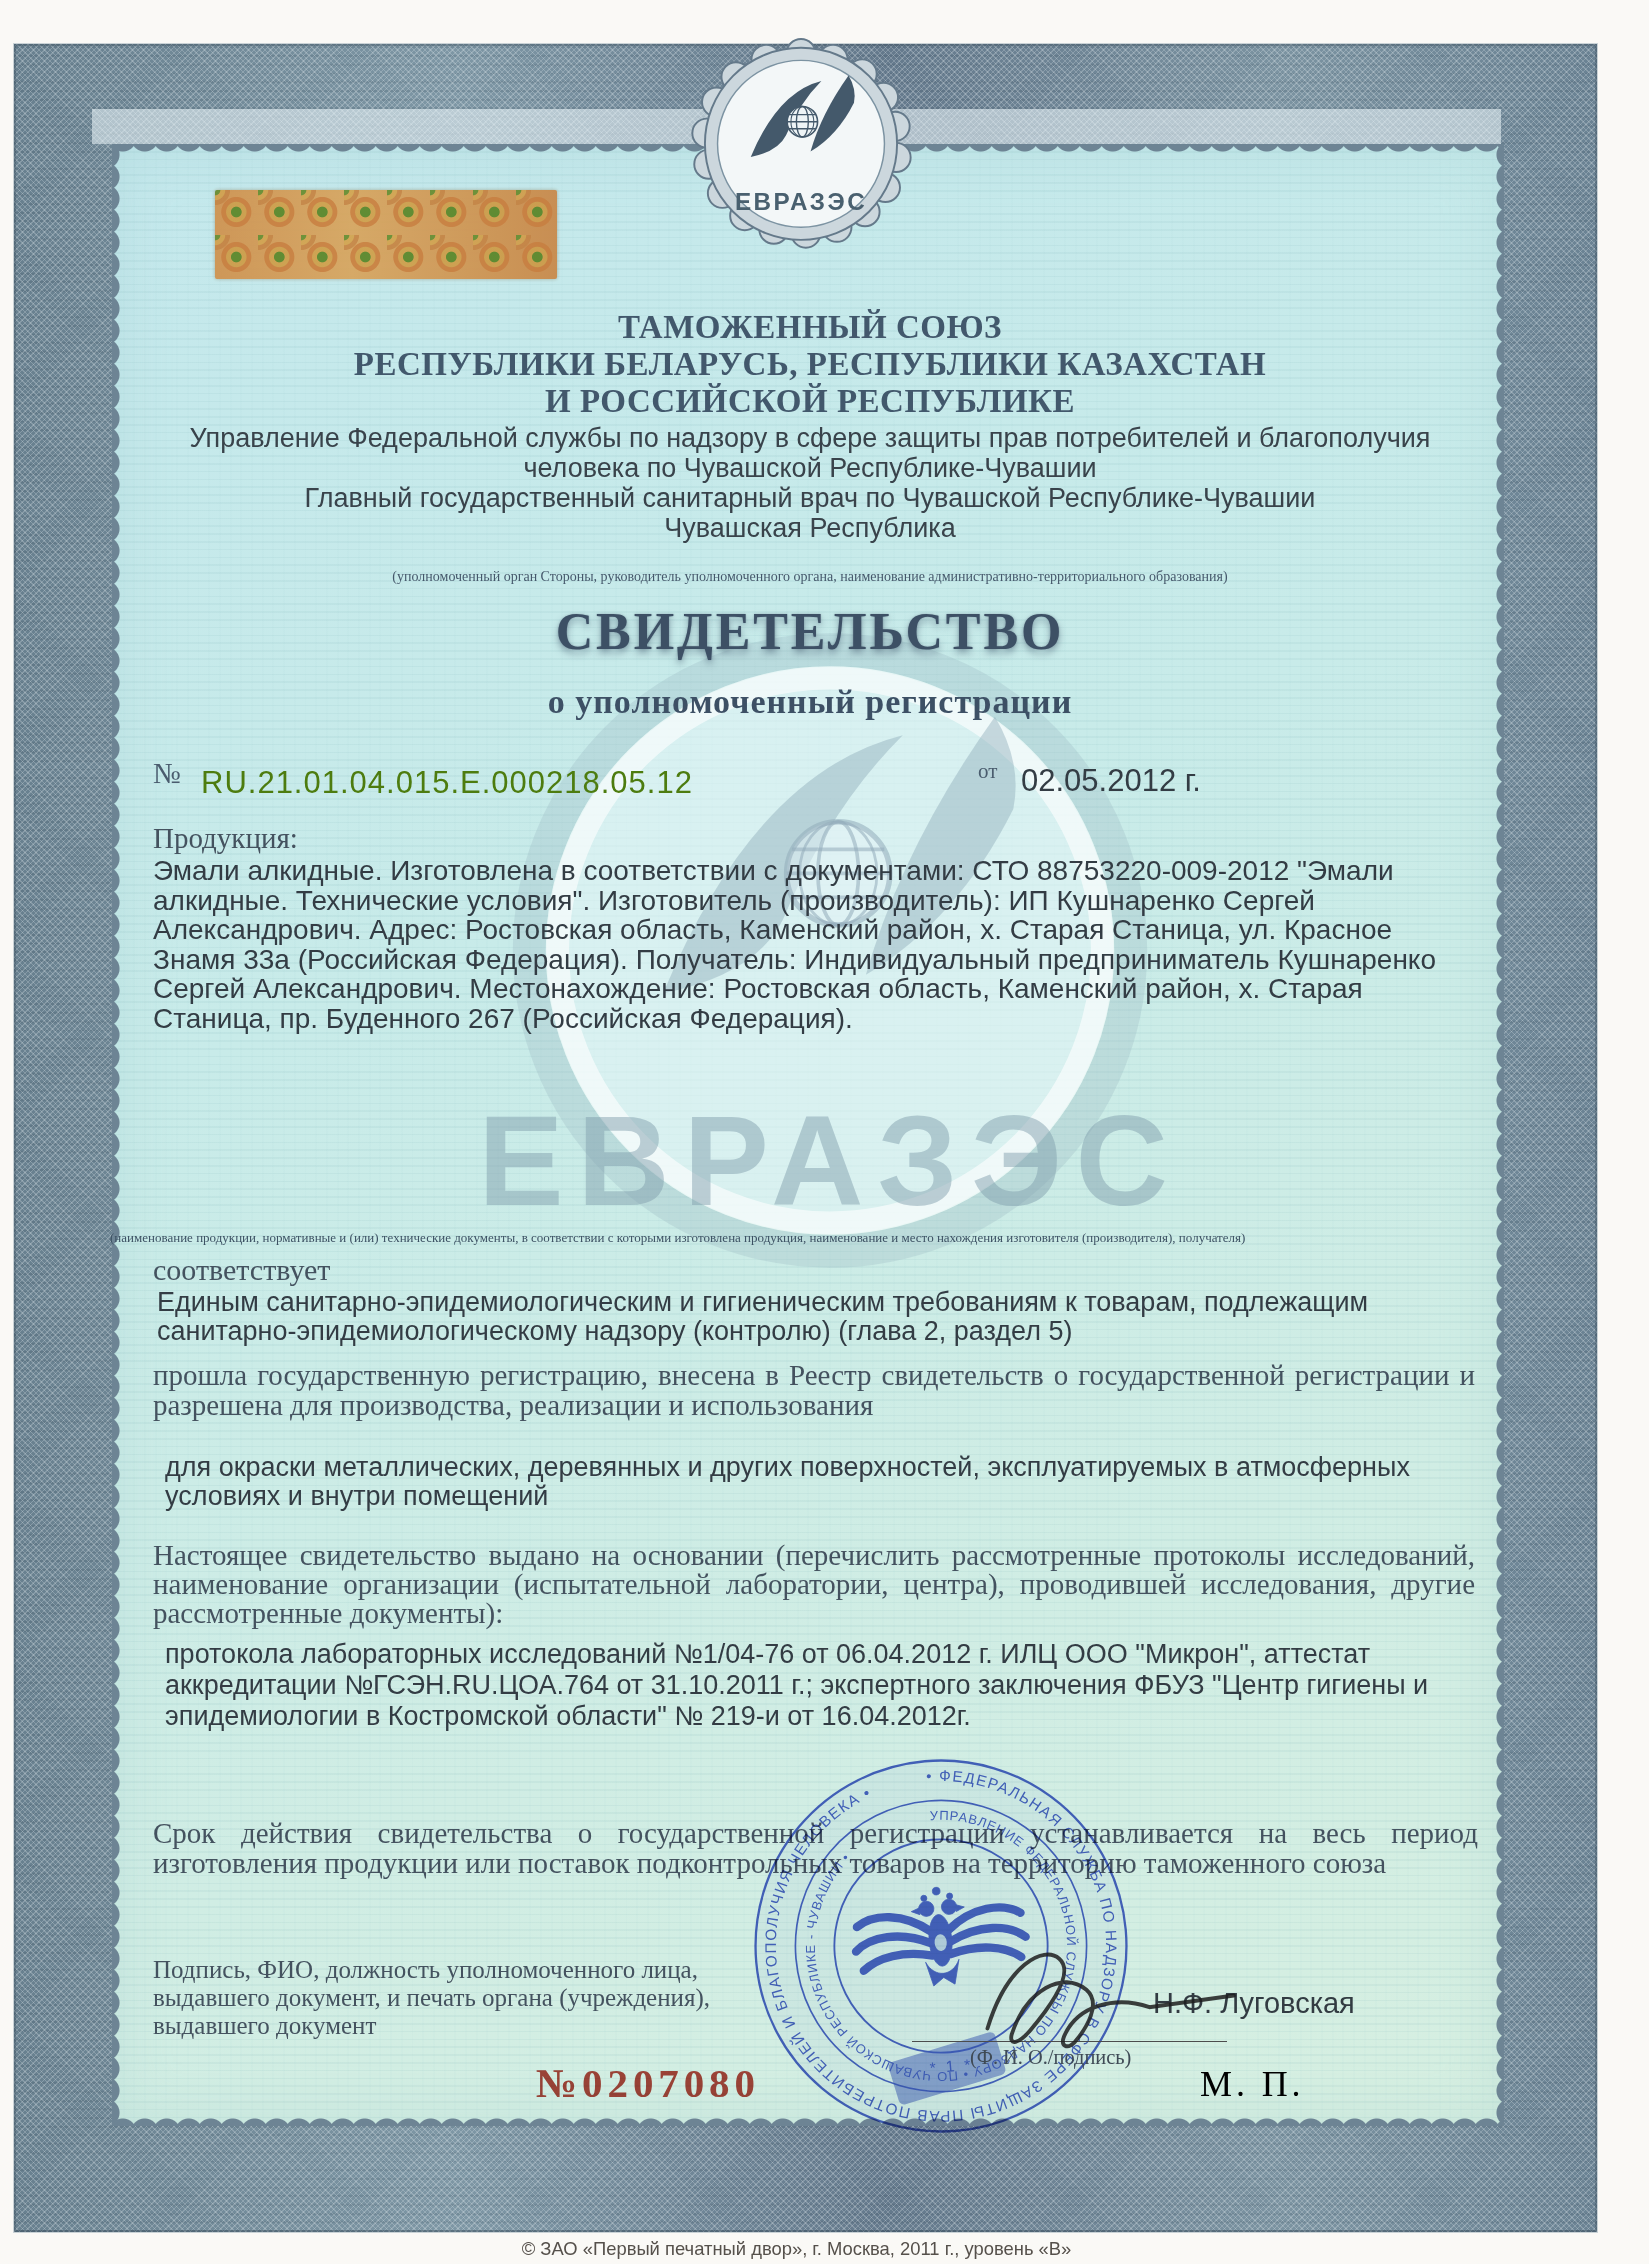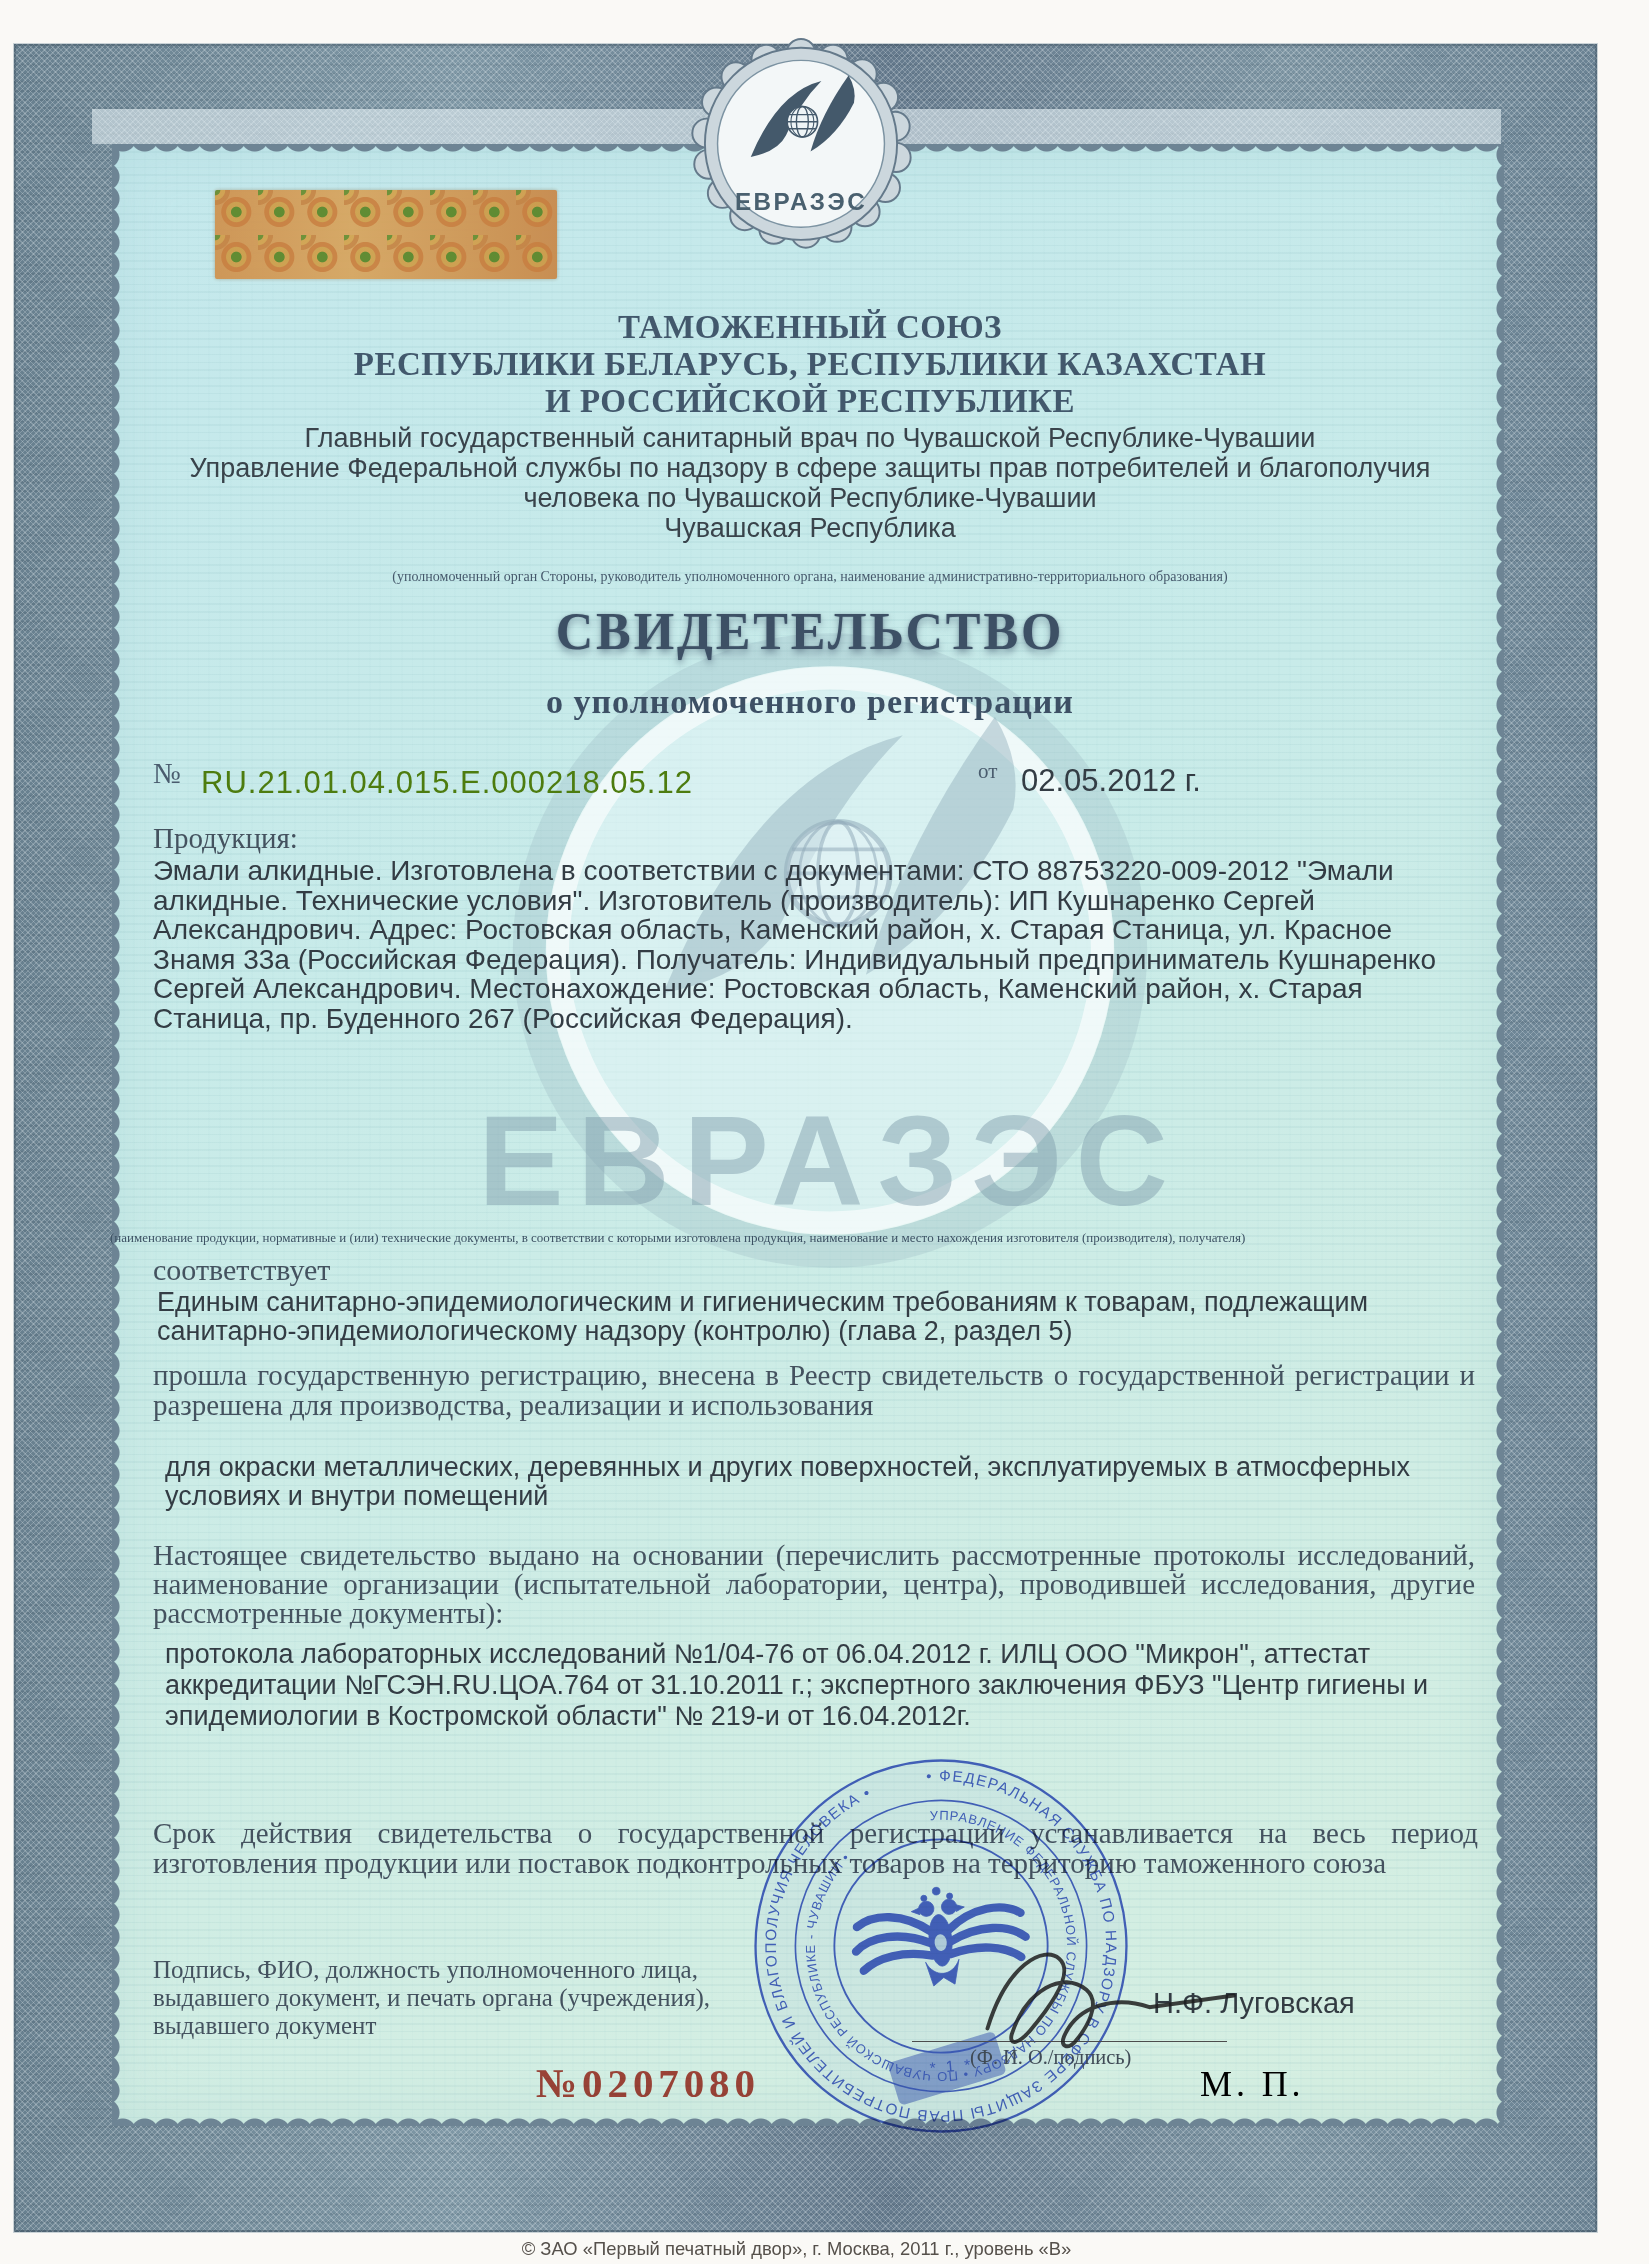--- a/index.html
+++ b/index.html
@@ -179,28 +179,28 @@
   </g>
   <text x="135" y="182" text-anchor="middle" font-family="Liberation Sans, sans-serif" font-weight="bold" font-size="25" letter-spacing="2.5" fill="#49606f">ЕВРАЗЭС</text>
 </svg>
 
 <div class="abs txt hdr serif">
   <div>ТАМОЖЕННЫЙ СОЮЗ</div>
   <div>РЕСПУБЛИКИ БЕЛАРУСЬ, РЕСПУБЛИКИ КАЗАХСТАН</div>
   <div>И РОССИЙСКОЙ РЕСПУБЛИКЕ</div>
 </div>
 <div class="abs txt auth sans">
+  <div>Управление Федеральной службы по надзору в сфере защиты прав потребителей и благополучия человека по Чувашской Республике-Чувашии</div>
   <div>Главный государственный санитарный врач по Чувашской Республике-Чувашии</div>
-  <div>Управление Федеральной службы по надзору в сфере защиты прав потребителей и благополучия человека по Чувашской Республике-Чувашии</div>
   <div>Чувашская Республика</div>
 </div>
 <div class="abs txt auth-cap serif">(уполномоченный орган Стороны, руководитель уполномоченного органа, наименование административно-территориального образования)</div>
 
 <div class="abs txt title serif">СВИДЕТЕЛЬСТВО</div>
-<div class="abs txt subtitle serif">о уполномоченного регистрации</div>
+<div class="abs txt subtitle serif">о уполномоченный регистрации</div>
 
 <span class="abs txt no-sym serif">№</span>
 <span class="abs txt no-val sans">RU.21.01.04.015.E.000218.05.12</span>
 <span class="abs txt date-lbl serif">от</span>
 <span class="abs txt date-val sans">02.05.2012 г.</span>
 
 <div class="abs txt prod-lbl serif">Продукция:</div>
 <div class="abs txt prod-txt sans">Эмали алкидные. Изготовлена в соответствии с документами: СТО 88753220-009-2012 "Эмали алкидные. Технические условия". Изготовитель (производитель): ИП Кушнаренко Сергей Александрович. Адрес: Ростовская область, Каменский район, х. Старая Станица, ул. Красное Знамя 33а (Российская Федерация).  Получатель: Индивидуальный предприниматель Кушнаренко Сергей Александрович. Местонахождение: Ростовская область, Каменский район, х. Старая Станица, пр. Буденного 267 (Российская Федерация).</div>
 <div class="abs txt prod-cap serif">(наименование продукции, нормативные и (или) технические документы, в соответствии с которыми изготовлена продукция, наименование и место нахождения изготовителя (производителя), получателя)</div>
 

